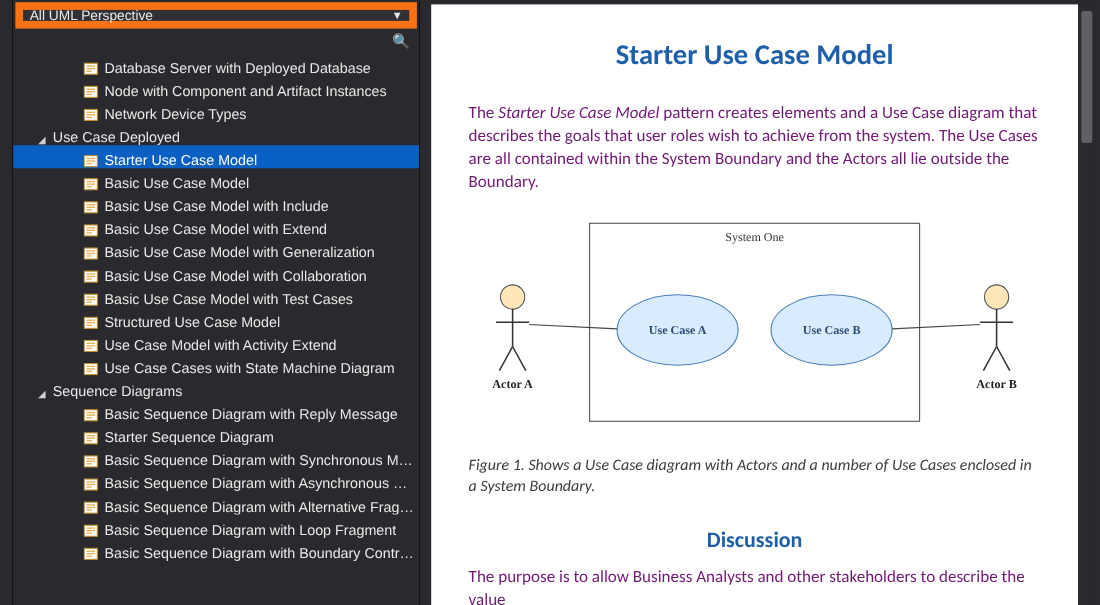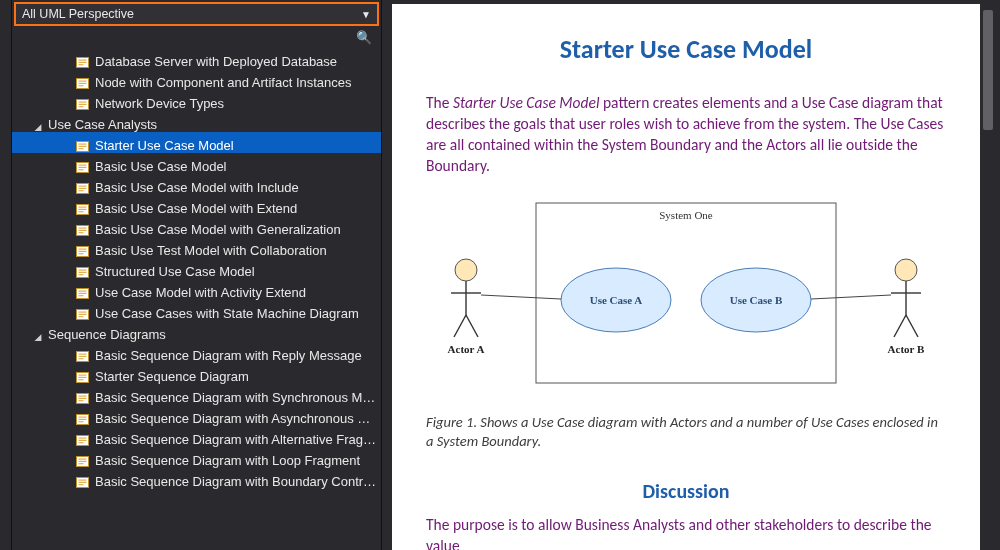--- a/index.html
+++ b/index.html
@@ -9,21 +9,21 @@
     font-family: "Segoe UI", Tahoma, sans-serif;
     font-size: 13px; color: #d8d8d8;
     display: flex;
   }
   .left-gutter { width: 12px; background: #2a2a2e; border-right: 1px solid #111; }
   .sidebar {
     width: 370px; background: #2a2a2e; display: flex; flex-direction: column;
     border-right: 1px solid #111;
   }
   .perspective-bar {
-    height: 24px; background: #303035; border: 2px solid #f97316;
+    height: 24px; background: #303035; border: 7px solid #f97316;
     margin: 2px 2px 0 2px; display: flex; align-items: center;
     padding: 0 6px; justify-content: space-between; cursor: pointer;
   }
   .perspective-bar .txt { color: #e8e8e8; font-size: 12.5px; }
   .perspective-bar .caret { font-size: 10px; color: #e8e8e8; }
   .search-row {
     height: 22px; display: flex; justify-content: flex-end; align-items: center;
     padding-right: 8px;
   }
   .search-row .mag { color: #7a7a7a; font-size: 13px; }
@@ -131,21 +131,21 @@
             <rect x="2.5" y="3.5" width="8" height="1.2" fill="#e0b050"></rect>
             <rect x="2.5" y="5.8" width="8" height="1.2" fill="#e0b050"></rect>
             <rect x="2.5" y="8.1" width="5" height="1.2" fill="#e0b050"></rect>
           </svg>
         </span>
         <span class="label">Network Device Types</span>
       </div>
       <div class="tree-row group">
         <span class="indent" style="width:12px"></span>
         <span class="expander">◢</span>
-        <span class="label" style="margin-left:4px">Use Case Analysts</span>
+        <span class="label" style="margin-left:4px">Use Case Deployed</span>
       </div>
       <div class="tree-row selected">
         <span class="indent" style="width:56px"></span>
         <span class="node-icon">
           <svg width="13" height="13" viewBox="0 0 13 13">
             <rect x="0.5" y="1.5" width="12" height="10" fill="#fff" stroke="#c09030" stroke-width="1"></rect>
             <rect x="2.5" y="3.5" width="8" height="1.2" fill="#e0b050"></rect>
             <rect x="2.5" y="5.8" width="8" height="1.2" fill="#e0b050"></rect>
             <rect x="2.5" y="8.1" width="5" height="1.2" fill="#e0b050"></rect>
           </svg>
@@ -203,21 +203,33 @@
       <div class="tree-row">
         <span class="indent" style="width:56px"></span>
         <span class="node-icon">
           <svg width="13" height="13" viewBox="0 0 13 13">
             <rect x="0.5" y="1.5" width="12" height="10" fill="#fff" stroke="#c09030" stroke-width="1"></rect>
             <rect x="2.5" y="3.5" width="8" height="1.2" fill="#e0b050"></rect>
             <rect x="2.5" y="5.8" width="8" height="1.2" fill="#e0b050"></rect>
             <rect x="2.5" y="8.1" width="5" height="1.2" fill="#e0b050"></rect>
           </svg>
         </span>
-        <span class="label">Basic Use Test Model with Collaboration</span>
+        <span class="label">Basic Use Case Model with Collaboration</span>
+      </div>
+      <div class="tree-row">
+        <span class="indent" style="width:56px"></span>
+        <span class="node-icon">
+          <svg width="13" height="13" viewBox="0 0 13 13">
+            <rect x="0.5" y="1.5" width="12" height="10" fill="#fff" stroke="#c09030" stroke-width="1"></rect>
+            <rect x="2.5" y="3.5" width="8" height="1.2" fill="#e0b050"></rect>
+            <rect x="2.5" y="5.8" width="8" height="1.2" fill="#e0b050"></rect>
+            <rect x="2.5" y="8.1" width="5" height="1.2" fill="#e0b050"></rect>
+          </svg>
+        </span>
+        <span class="label">Basic Use Case Model with Test Cases</span>
       </div>
       <div class="tree-row">
         <span class="indent" style="width:56px"></span>
         <span class="node-icon">
           <svg width="13" height="13" viewBox="0 0 13 13">
             <rect x="0.5" y="1.5" width="12" height="10" fill="#fff" stroke="#c09030" stroke-width="1"></rect>
             <rect x="2.5" y="3.5" width="8" height="1.2" fill="#e0b050"></rect>
             <rect x="2.5" y="5.8" width="8" height="1.2" fill="#e0b050"></rect>
             <rect x="2.5" y="8.1" width="5" height="1.2" fill="#e0b050"></rect>
           </svg>

